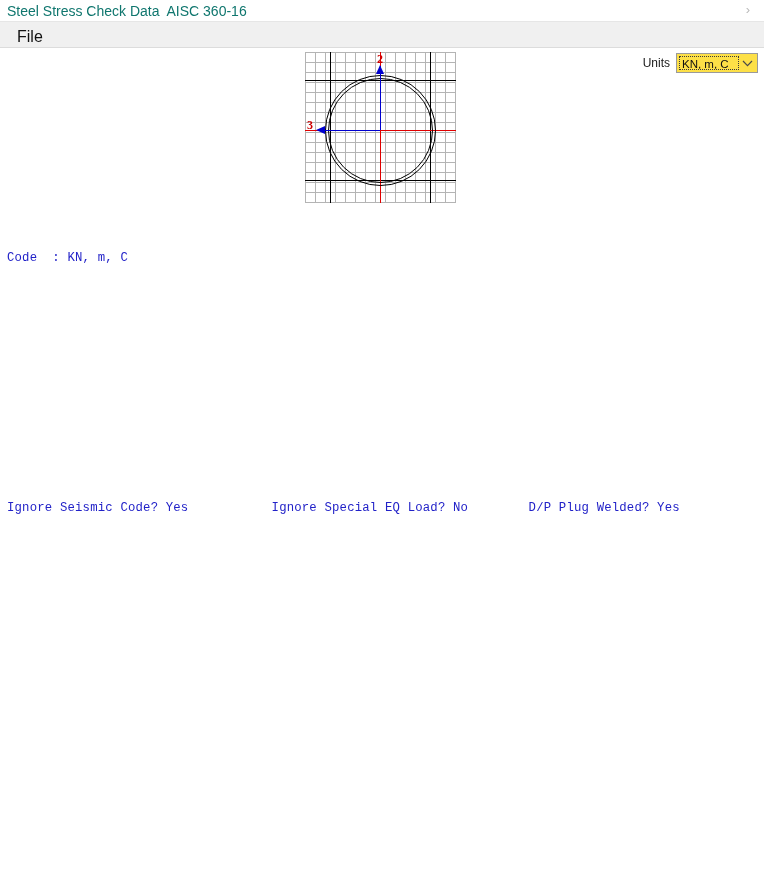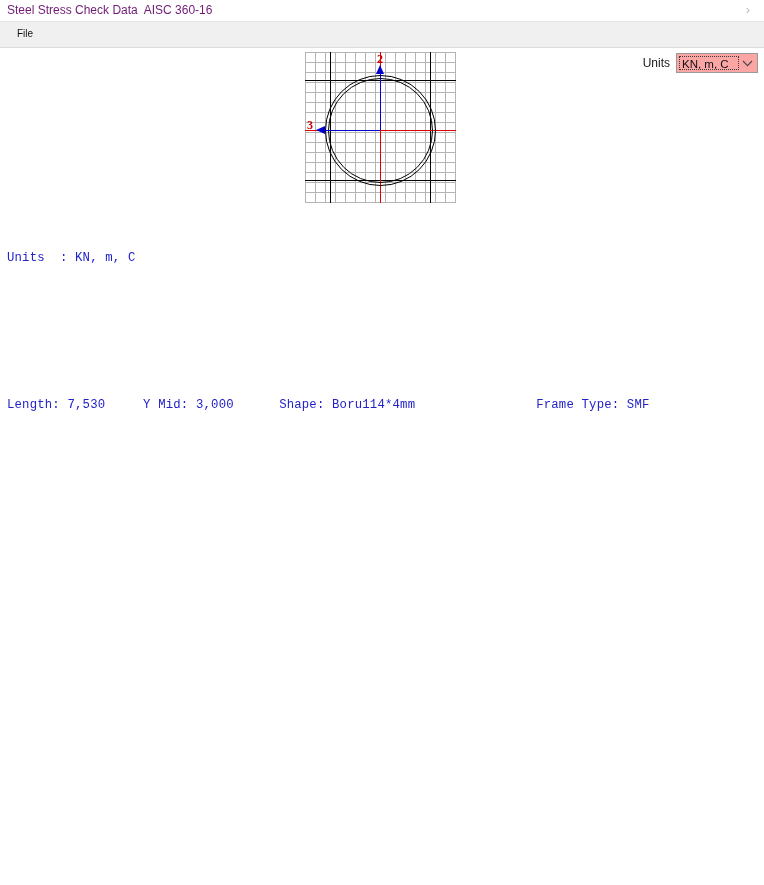--- a/index.html
+++ b/index.html
@@ -23,22 +23,22 @@
   .titlebar {
     position: absolute;
     left: 0; top: 0;
     width: 764px; height: 22px;
     background: #ffffff;
     border-bottom: 1px solid #e6e6e6;
   }
   .titlebar-text {
     position: absolute;
     left: 7px; top: 3px;
-    font-size: 12px;
-    color: #701a75;
+    font-size: 14px;
+    color: #0f766e;
     white-space: pre;
     font-family: "Liberation Sans", sans-serif;
   }
   .titlebar-chevron {
     position: absolute;
     right: 8px; top: 2px;
     width: 16px; height: 16px;
     color: #b9b9b9;
     font-size: 13px;
     line-height: 16px;
@@ -51,21 +51,21 @@
     position: absolute;
     left: 0; top: 22px;
     width: 764px; height: 26px;
     background: #f0f0f0;
     border-bottom: 1px solid #dcdcdc;
   }
   .menu-item {
     position: absolute;
     left: 9px; top: 4px;
     padding: 2px 8px;
-    font-size: 10px;
+    font-size: 16px;
     color: #111111;
     cursor: pointer;
     white-space: pre;
   }
 
   
   .units-row {
     position: absolute;
     right: 6px; top: 53px;
     height: 20px;
@@ -74,21 +74,21 @@
     gap: 6px;
   }
   .units-label {
     font-size: 12px;
     color: #1a1a1a;
     white-space: pre;
   }
   .units-select {
     position: relative;
     width: 82px; height: 20px;
-    background: #fca5a5;
+    background: #fde047;
     border: 1px solid #9a9a9a;
     display: flex;
     align-items: center;
     cursor: pointer;
   }
   .units-select-inner {
     position: absolute;
     left: 2px; top: 2px;
     width: 60px; height: 14px;
     border: 1px dotted #3a3a3a;
@@ -239,28 +239,28 @@
     <div class="axis-v-blue"></div>
     <div class="axis-h-blue"></div>
     <div class="arrow-up"></div>
     <div class="arrow-left"></div>
 
     <div class="axis-label axis-label-2">2</div>
     <div class="axis-label axis-label-3">3</div>
   </div>
 
   <div class="report">
-    <span class="ln">Units  : KN, m, C</span>
-    <span class="blank"></span>
-    <span class="blank"></span>
-
-    <span class="ln">Length: 7,530     Y Mid: 3,000      Shape: Boru114*4mm                Frame Type: SMF</span>
-    <span class="blank"></span>
-    <span class="blank"></span>
-
+    <span class="ln">Code  : KN, m, C</span>
+    <span class="blank"></span>
+    <span class="blank"></span>
+
+    <span class="blank"></span>
+    <span class="blank"></span>
+
+    <span class="ln">Ignore Seismic Code? Yes           Ignore Special EQ Load? No        D/P Plug Welded? Yes</span>
     <span class="blank"></span>
     
 
     
     
     
     
     
     
 

